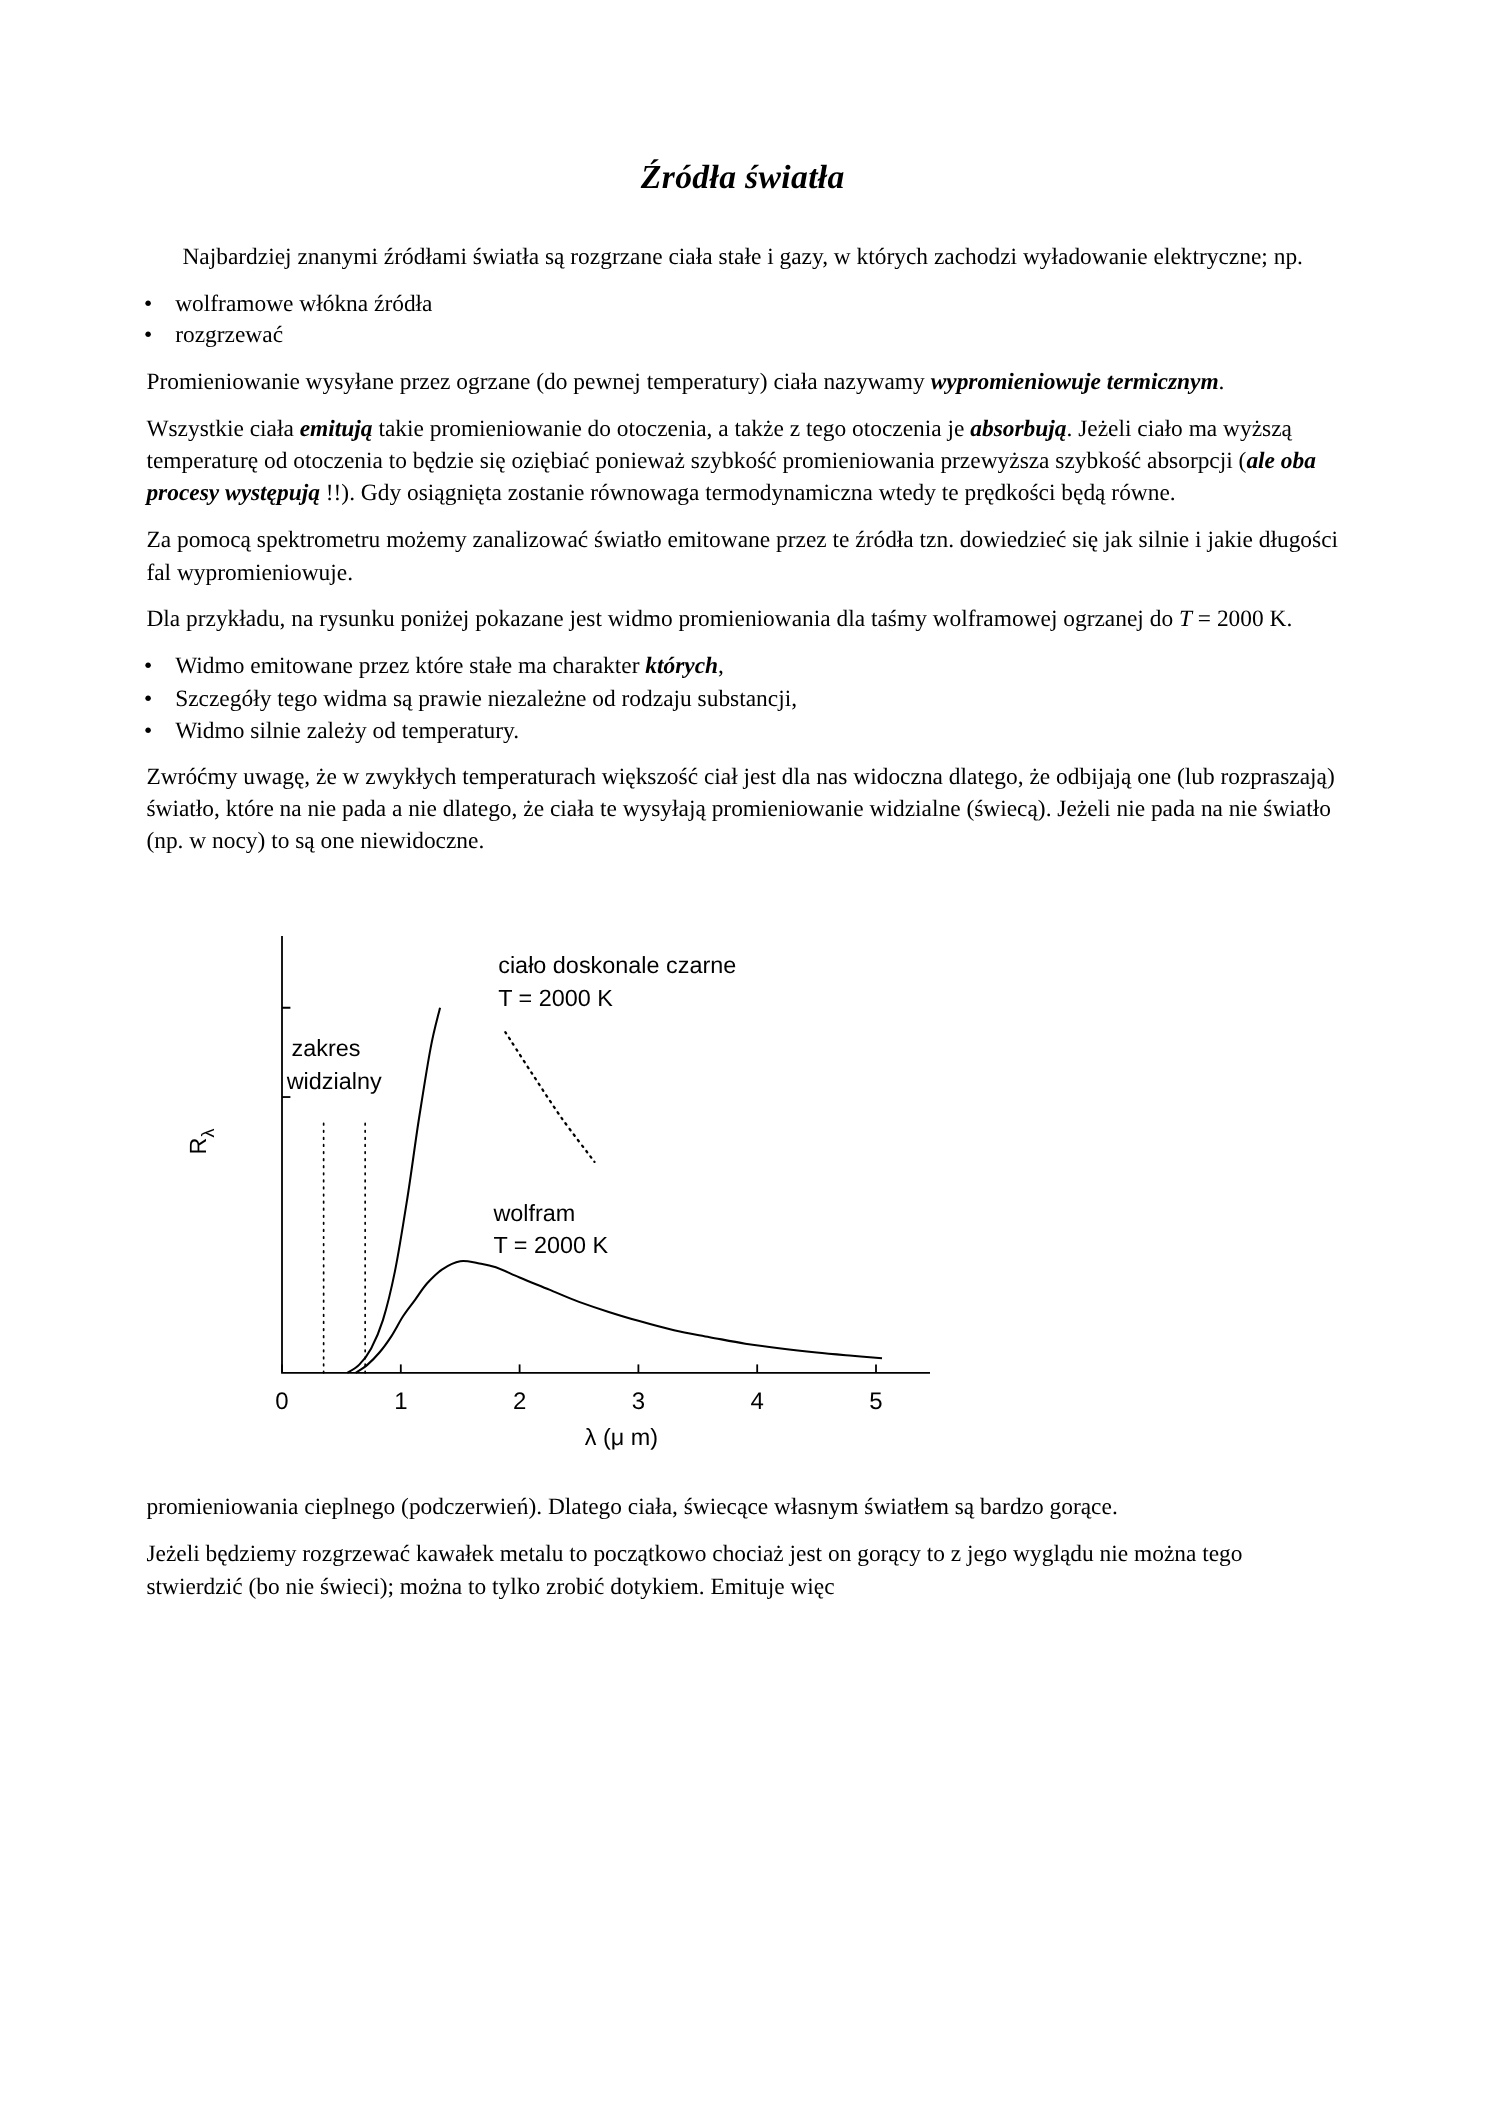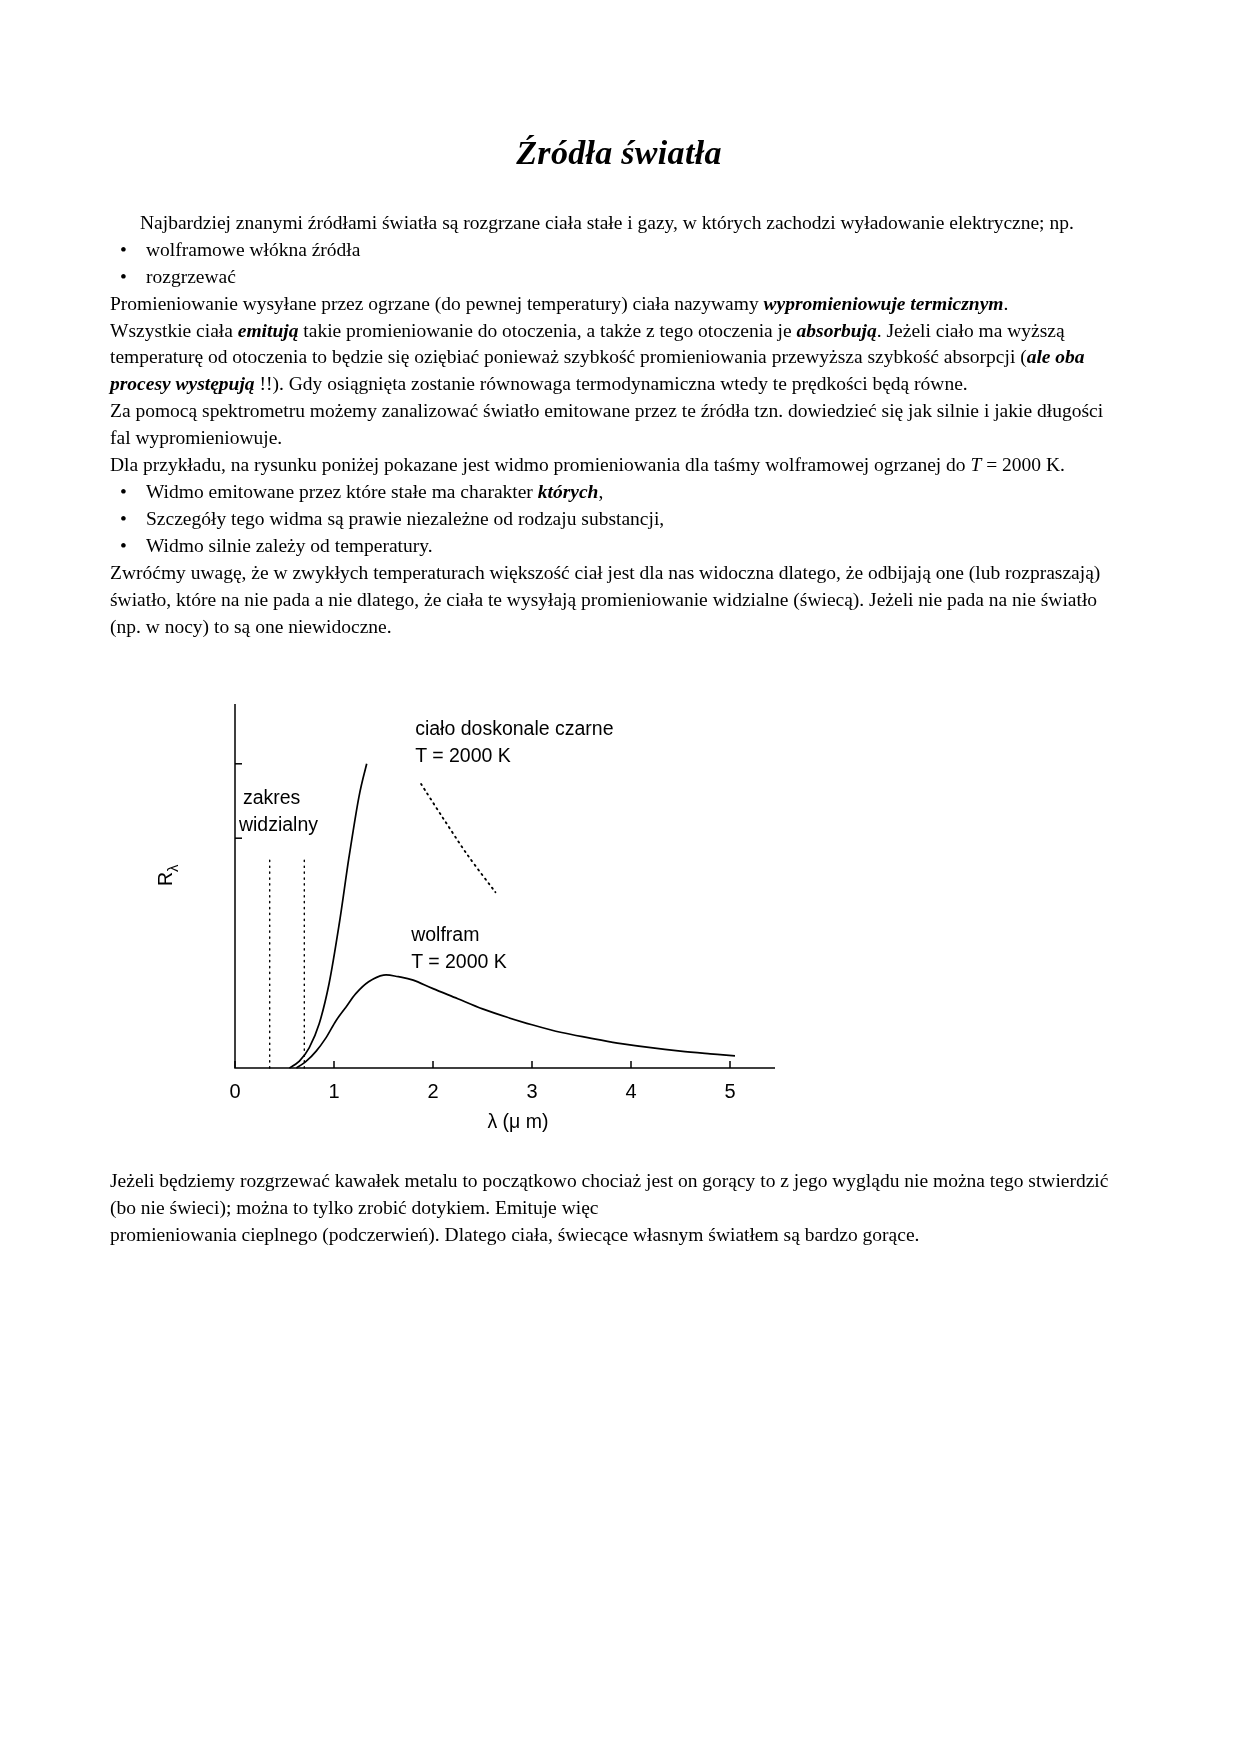--- a/index.html
+++ b/index.html
@@ -4,24 +4,24 @@
 <title>Źródła światła</title>
 <style>
   * { margin:0; padding:0; box-sizing:border-box; }
   html,body { background:#9a9a9a; }
   .page {
     width:1240px; height:1754px; margin:0 auto; background:#ffffff; color:#000;
     font-family:"Liberation Serif", serif; font-size:19.5px; line-height:1.38;
     padding:130px 112px 40px 110px; position:relative; overflow:hidden;
   }
   .title {
-    text-align:center; font-size:34px; font-weight:bold; font-style:italic;
+    text-align:center; font-size:28px; font-weight:bold; font-style:italic;
     margin-bottom:33px; letter-spacing:.3px;
   }
-  .para { margin:0; }
+  .para { margin:12px; }
   .para.indent { text-indent:30px; }
   .s-bi { font-style:italic; font-weight:bold; }
   .s-i  { font-style:italic; }
   ul.doc-list { list-style:none; }
   ul.doc-list li { padding-left:36px; position:relative; }
   ul.doc-list li::before { content:"•"; position:absolute; left:10px; top:0; }
   .figure { margin:56px 0 24px 0; height:448px; position:relative; }
   .figure svg { display:block; }
   .figure text { font-family:"Liberation Sans", sans-serif; fill:#000; }
   .tick { font-size:20px; text-anchor:middle; }
@@ -84,16 +84,16 @@
         <text class="ann" x="305.2" y="66.1">T = 2000 K</text>
         <path class="curve dotted" d="M 311.1 88.1 C 314.8 93.7 325.1 110.0 332.9 121.9 C 340.7 133.7 348.9 146.7 357.6 159.1 C 366.4 171.5 380.8 190.0 385.4 196.2"></path>
         <path class="curve " d="M 186.4 372.0 C 188.0 370.9 193.0 368.1 196.3 365.2 C 199.6 362.4 202.9 359.0 206.2 355.1 C 209.5 351.2 212.8 346.6 216.1 341.6 C 219.4 336.5 222.7 329.8 226.0 324.7 C 229.3 319.6 232.6 315.7 235.9 311.2 C 239.2 306.7 242.0 301.9 245.8 297.6 C 249.6 293.4 254.0 288.9 258.6 285.8 C 263.3 282.7 268.6 279.9 273.5 279.1 C 278.4 278.2 283.4 279.9 288.4 280.7 C 293.3 281.6 297.4 282.1 303.2 284.1 C 309.0 286.1 315.6 289.5 323.0 292.6 C 330.4 295.7 339.5 299.3 347.8 302.7 C 356.0 306.1 364.3 309.8 372.5 312.9 C 380.8 315.9 389.0 318.7 397.3 321.3 C 405.5 323.9 412.9 326.2 422.0 328.7 C 431.1 331.3 441.8 334.3 451.7 336.5 C 461.6 338.8 471.5 340.4 481.4 342.3 C 491.3 344.1 501.2 346.1 511.1 347.7 C 521.0 349.2 530.9 350.5 540.8 351.7 C 550.7 353.0 560.6 354.1 570.5 355.1 C 580.4 356.1 591.1 357.0 600.2 357.8 C 609.3 358.6 620.8 359.5 625.0 359.8"></path>
         <text class="ann" x="301.2" y="245.3">wolfram</text>
         <text class="ann" x="301.2" y="272.3">T = 2000 K</text>
         <text class="ann" x="377.4" y="432">λ (μ m)</text>
         <text class="ann" transform="rotate(-90 62 190)" x="62" y="190">R<tspan dy="6" font-size="15">λ</tspan></text>
       </svg>
   </div>
 
+  <p class="para"><span>promieniowania cieplnego (podczerwień). Dlatego ciała, świecące własnym światłem są bardzo gorące.</span></p>
   <p class="para"><span>Jeżeli będziemy rozgrzewać kawałek metalu to początkowo chociaż jest on gorący to z jego wyglądu nie można tego stwierdzić (bo nie świeci); można to tylko zrobić dotykiem. Emituje więc</span></p>
-  <p class="para"><span>promieniowania cieplnego (podczerwień). Dlatego ciała, świecące własnym światłem są bardzo gorące.</span></p>
 
 </div>
 
 </body></html>

